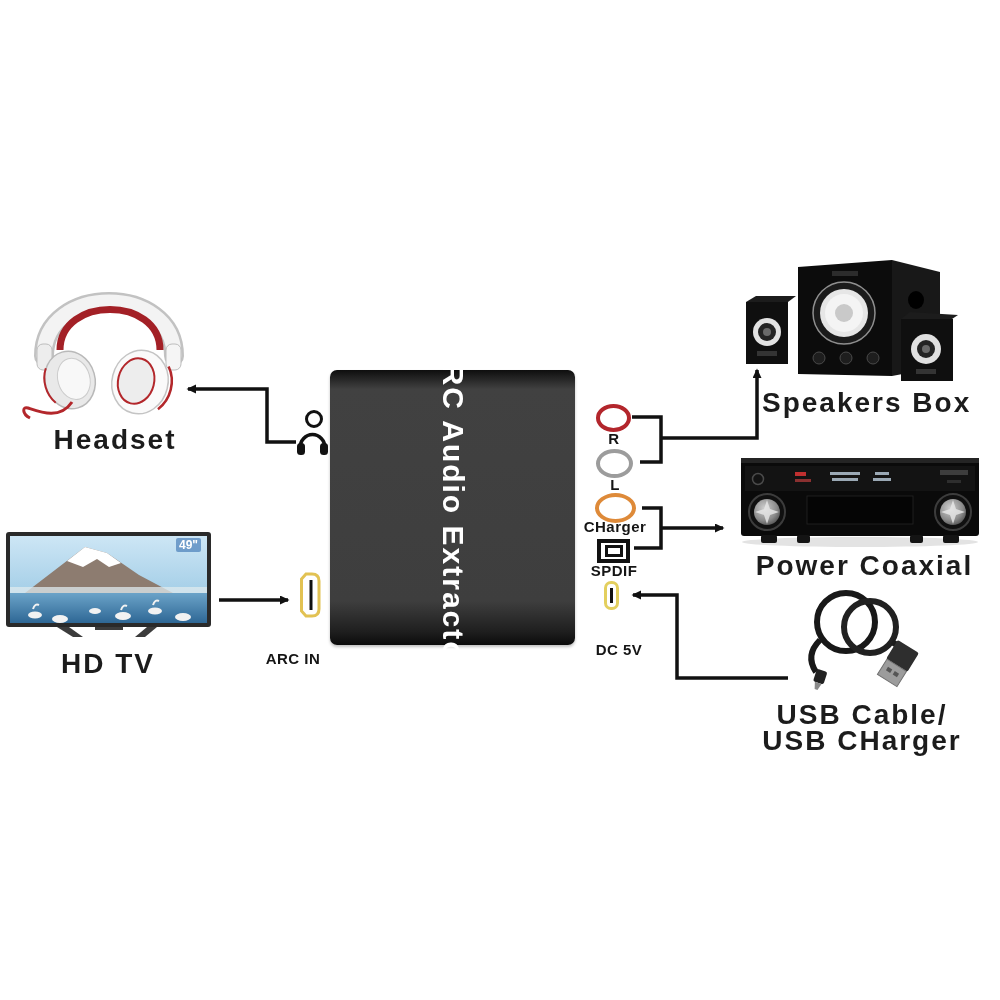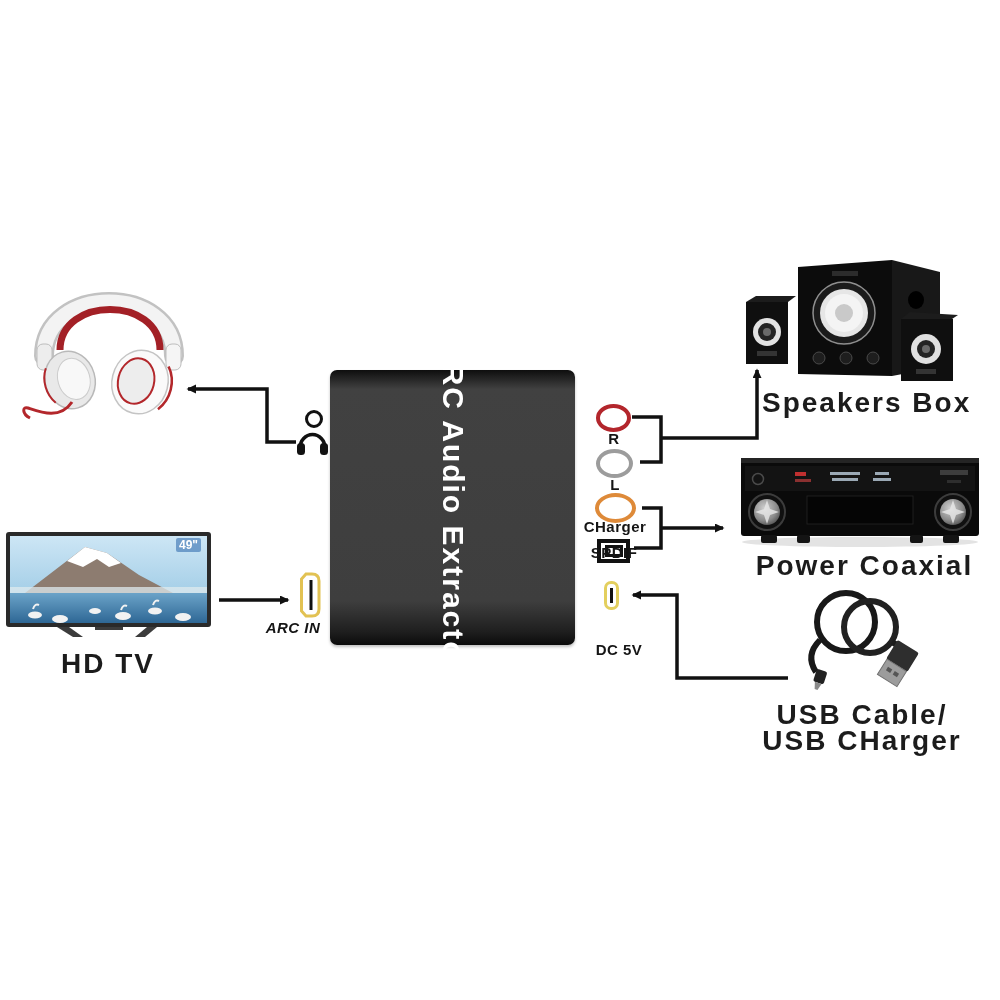--- a/index.html
+++ b/index.html
@@ -71,20 +71,21 @@
       <ellipse cx="54" cy="118" rx="16" ry="21" fill="#f8f8f8" stroke="#cccccc"></ellipse>
       <path d="M30,100 A25,29 0 0 0 30,136" fill="none" stroke="#b3272b" stroke-width="2"></path>
     </g>
     <g transform="rotate(14 120 120)">
       <ellipse cx="120" cy="120" rx="28" ry="32" fill="#fafafa" stroke="#c4c4c4" stroke-width="1.5"></ellipse>
       <ellipse cx="116" cy="120" rx="18" ry="23" fill="#ededed" stroke="#b3272b" stroke-width="2"></ellipse>
       <path d="M144,98 A28,32 0 0 1 144,142" fill="none" stroke="#b3272b" stroke-width="2.5"></path>
     </g>
     <path d="M52,140 C40,158 20,150 8,146 C2,144 2,152 10,156" fill="none" stroke="#b3272b" stroke-width="3"></path>
   </svg>
+  <div class="dev-label" style="left:40px;top:424px;width:150px;">Headset</div>
 
   <svg class="abs" style="left:5px;top:531px;" width="212" height="120" viewBox="0 0 212 120">
     <defs>
       <linearGradient id="sky" x1="0" y1="0" x2="0" y2="1">
         <stop offset="0" stop-color="#cde6f5"></stop>
           <stop offset="1" stop-color="#8fc2e0"></stop>
       </linearGradient>
       <linearGradient id="water" x1="0" y1="0" x2="0" y2="1">
         <stop offset="0" stop-color="#6ba3c8"></stop>
           <stop offset="1" stop-color="#2e6795"></stop>
@@ -122,35 +123,35 @@
     <circle cx="18" cy="10" r="7.5" fill="none" stroke="#111" stroke-width="3"></circle>
     <path d="M4,39 A12.5,13.5 0 0 1 29,39" fill="none" stroke="#111" stroke-width="3.5"></path>
     <rect x="1" y="34" width="8" height="12" rx="3.5" fill="#111"></rect>
     <rect x="24" y="34" width="8" height="12" rx="3.5" fill="#111"></rect>
   </svg>
 
   <svg class="abs" style="left:299px;top:572px;" width="23" height="46" viewBox="0 0 23 46">
     <path d="M7,2 H13 Q20,2 20,9 V37 Q20,44 13,44 H7 L2.5,39 V7 Z" fill="#ffffff" stroke="#e2c253" stroke-width="3"></path>
     <line x1="12" y1="8" x2="12" y2="38" stroke="#111" stroke-width="3"></line>
   </svg>
-  <div class="port-label" style="left:260px;top:619px;width:66px;font-style:italic;">ARC IN</div>
+  <div class="port-label" style="left:260px;top:650px;width:66px;">ARC IN</div>
 
   <div id="rca-r" class="rca"></div>
   <div class="port-label" style="left:599px;top:430px;width:30px;">R</div>
 
   <div id="rca-l" class="rca"></div>
   <div class="port-label" style="left:600px;top:476px;width:30px;">L</div>
 
   <div id="rca-coax" class="rca"></div>
   <div class="port-label" style="left:582px;top:518px;width:66px;">CHarger</div>
 
   <div id="spdif-port">
     <div class="inner"></div>
   </div>
-  <div class="port-label" style="left:585px;top:544px;width:58px;">SPDIF</div>
+  <div class="port-label" style="left:585px;top:562px;width:58px;">SPDIF</div>
 
   <div id="dc-port">
     <div class="pin"></div>
   </div>
   <div class="port-label" style="left:588px;top:641px;width:62px;">DC 5V</div>
 
   <svg class="abs" style="left:744px;top:255px;" width="216" height="132" viewBox="0 0 216 132">
     <g>
       <polygon points="54,12 148,5 148,121 54,119" fill="#0c0c0c"></polygon>
       <polygon points="148,5 196,17 196,112 148,121" fill="#181818"></polygon>

